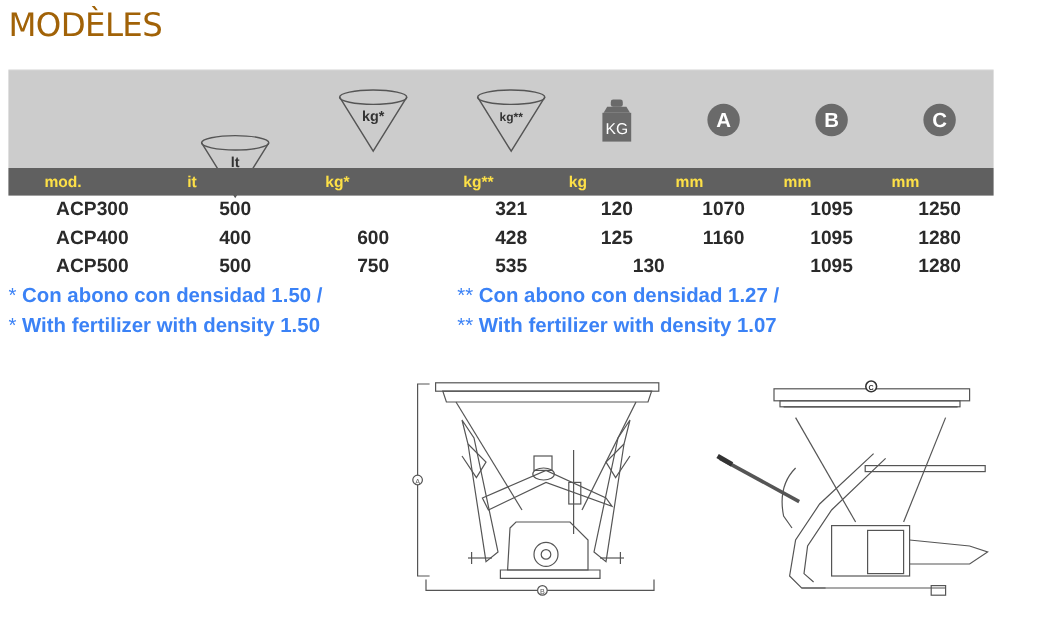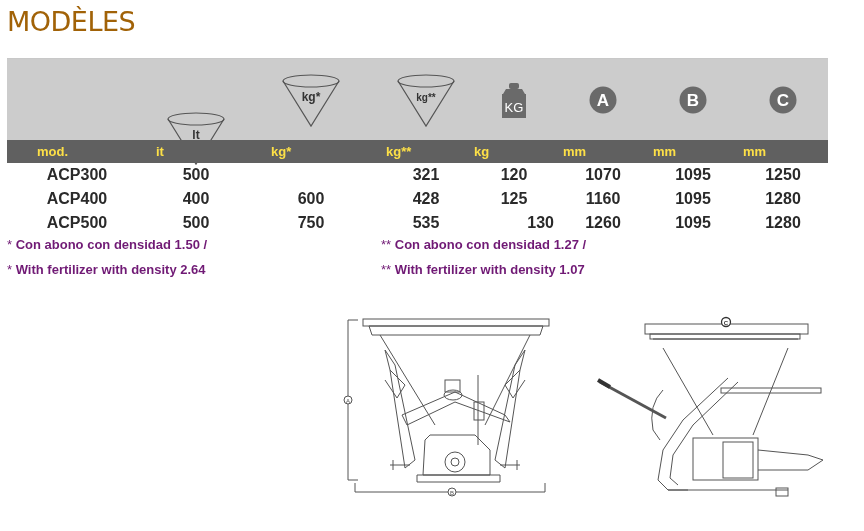--- a/index.html
+++ b/index.html
@@ -26,21 +26,21 @@
     position: absolute; top: 0; height: 34px; line-height: 23px; text-align: left;
     color: #fde047; font-weight: bold; font-size: 13px;
   }
   .rows { position: absolute; left: 7px; top: 163px; width: 821px; }
   .row { position: relative; height: 24px; }
   .cell {
     position: absolute; top: 0; height: 24px; line-height: 24px; text-align: center;
     font-weight: bold; font-size: 16px; color: #2a2a2a;
   }
 
-  .note { position: absolute; font-weight: bold; font-size: 13px; color: #701a75; white-space: nowrap; }
+  .note { position: absolute; font-weight: bold; font-size: 17px; color: #3b82f6; white-space: nowrap; }
   .note .star { font-weight: normal; }
 
   .drawing { position: absolute; }
 </style>
 </head>
 <body>
 
 <div class="title">MODÈLES</div>
 <div class="rule"></div>
 
@@ -125,31 +125,30 @@
     <div class="cell" style="left:556px;width:80px;">1160</div>
     <div class="cell" style="left:646px;width:80px;">1095</div>
     <div class="cell" style="left:736px;width:80px;">1280</div>
   </div>
   <div class="row">
     <div class="cell" style="left:20px;width:100px;">ACP500</div>
     <div class="cell" style="left:149px;width:80px;">500</div>
     <div class="cell" style="left:264px;width:80px;">750</div>
     <div class="cell" style="left:379px;width:80px;">535</div>
     <div class="cell" style="left:467px;width:80px;text-align:right;">130</div>
-    <div class="cell" style="left:556px;width:80px;">1260</div>
     <div class="cell" style="left:646px;width:80px;">1095</div>
     <div class="cell" style="left:736px;width:80px;">1280</div>
   </div>
 </div>
 
 <div class="note" style="left:7px;top:237px;">
   <span class="star">*</span> <span>Con abono con densidad 1.50 /</span>
 </div>
 <div class="note" style="left:7px;top:262px;">
-  <span class="star">*</span> <span>With fertilizer with density 2.64</span>
+  <span class="star">*</span> <span>With fertilizer with density 1.50</span>
 </div>
 <div class="note" style="left:381px;top:237px;">
   <span class="star">**</span> <span>Con abono con densidad 1.27 /</span>
 </div>
 <div class="note" style="left:381px;top:262px;text-align:right;">
   <span class="star">**</span> <span>With fertilizer with density 1.07</span>
 </div>
 
 <svg class="drawing" style="left:335px;top:310px;" width="225" height="190" viewBox="0 0 225 190">
   <g fill="none" stroke="#555" stroke-width="1">

